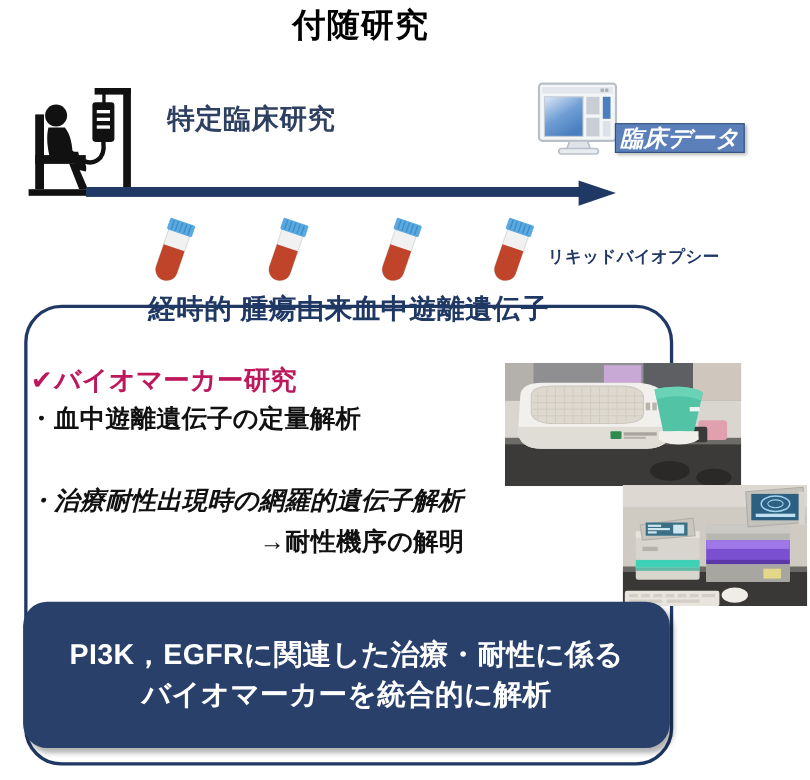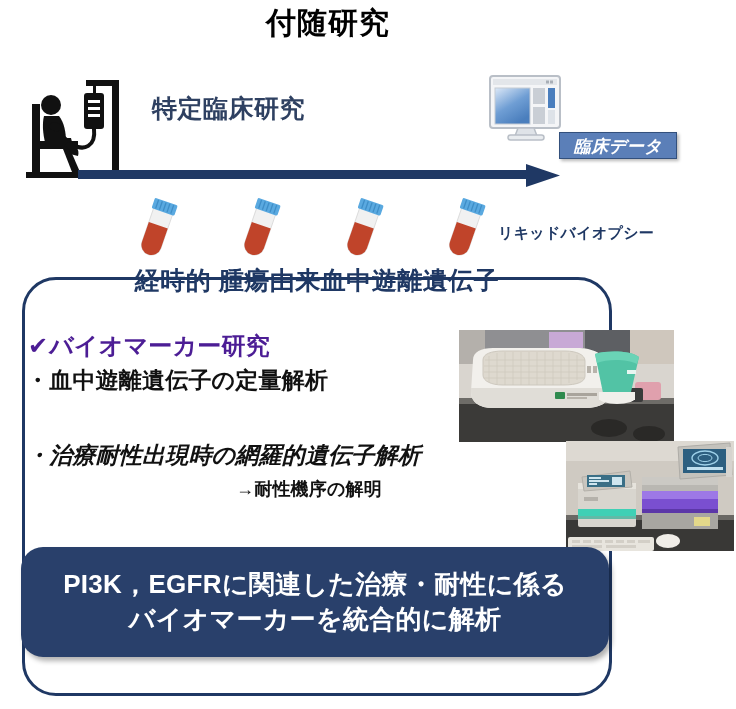--- a/index.html
+++ b/index.html
@@ -66,28 +66,27 @@
   .clinical-tag {
     position: absolute;
     left: 559px;
     top: 112px;
     width: 118px;
     height: 27px;
     background: #5b7fb8;
     border: 1px solid #33507c;
     box-shadow: 2px 2px 3px rgba(0,0,0,0.28);
     color: #ffffff;
-    font-size: 17px;
+    font-size: 21px;
     font-style: italic;
     font-weight: bold;
     line-height: 27px;
     text-align: center;
     letter-spacing: 0.5px;
     box-sizing: border-box;
-    margin-top: 20px;
   }
 
   
   .timeline-arrow {
     position: absolute;
     left: 78px;
     top: 163px;
     width: 482px;
     height: 26px;
   }
@@ -135,21 +134,21 @@
     letter-spacing: 0.5px;
   }
 
   
   .biomarker-heading {
     position: absolute;
     left: 28px;
     top: 330px;
     font-size: 24px;
     font-weight: bold;
-    color: #4c1d95;
+    color: #be185d;
     letter-spacing: 0.2px;
     white-space: nowrap;
   }
   .biomarker-heading .check {
     display: inline-block;
     margin-right: 1px;
     font-size: 24px;
   }
   .bullet-line {
     position: absolute;
@@ -159,21 +158,21 @@
     color: #111111;
     letter-spacing: 0.2px;
     white-space: nowrap;
   }
   .bullet-1 { top: 365px; font-family: Liberation Mono, monospace; }
   .bullet-2 { top: 440px; font-style: italic; }
   .bullet-sub {
     position: absolute;
     left: 236px;
     top: 477px;
-    font-size: 18px;
+    font-size: 23px;
     font-weight: bold;
     color: #111111;
     letter-spacing: 0.2px;
     white-space: nowrap;
   }
 
   
   .photo {
     position: absolute;
     overflow: hidden;
@@ -190,21 +189,21 @@
     width: 168px;
     height: 110px;
   }
 
   
   .banner {
     position: absolute;
     left: 21px;
     top: 547px;
     width: 588px;
-    height: 110px;
+    height: 133px;
     background: #29406b;
     border-radius: 22px;
     box-shadow: 3px 4px 5px rgba(0,0,0,0.30);
     box-sizing: border-box;
     display: flex;
     flex-direction: column;
     align-items: center;
     justify-content: center;
   }
   .banner-line {

